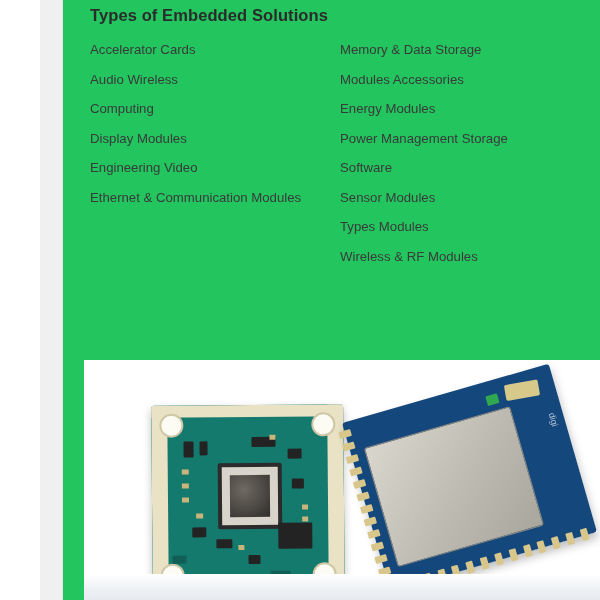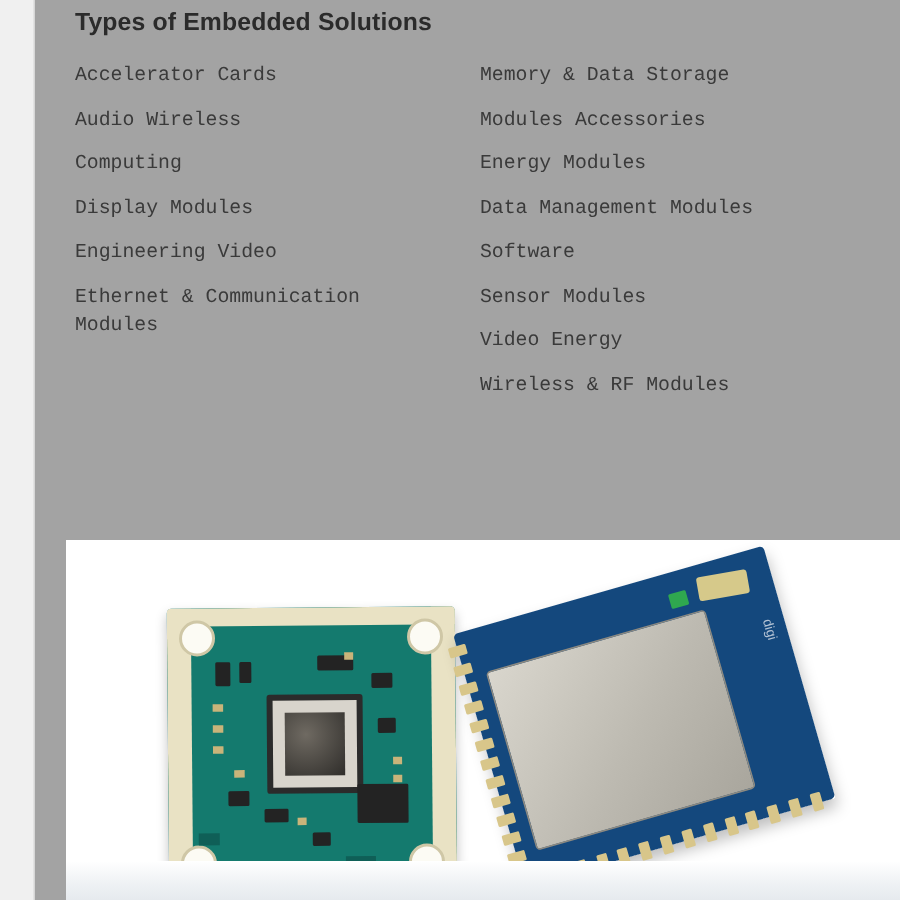--- a/index.html
+++ b/index.html
@@ -10,21 +10,22 @@
     width: 600px;
     height: 600px;
     background: #ffffff;
     font-family: "Liberation Sans", sans-serif;
     overflow: hidden;
     position: relative;
   }
   .page {
     position: absolute;
     inset: 0;
-    background: #a3a3a3;
+    background: #22c55e;
+    margin-left: 40px;
   }
   
   .gutter {
     position: absolute;
     left: 0;
     top: 0;
     width: 22px;
     height: 600px;
     background: #f0f0f0;
     border-right: 1px solid #e3e3e3;
@@ -58,21 +59,20 @@
   .col.right { width: 270px; }
   .link {
     color: #3a3a3a;
     font-size: 13.2px;
     line-height: 19px;
     margin-bottom: 10.5px;
     text-decoration: none;
     display: block;
     max-width: 215px;
     cursor: pointer;
-    font-family: Liberation Mono, monospace;
   }
 
   
   .images {
     position: absolute;
     left: 22px;
     right: 0;
     top: 360px;
     bottom: 0;
     background: #ffffff;
@@ -230,24 +230,24 @@
         <a class="link">Computing</a>
         <a class="link">Display Modules</a>
         <a class="link">Engineering Video</a>
         <a class="link">Ethernet &amp; Communication Modules</a>
       </div>
 
       <div class="col right">
         <a class="link">Memory &amp; Data Storage</a>
         <a class="link">Modules Accessories</a>
         <a class="link">Energy Modules</a>
-        <a class="link">Data Management Modules</a>
+        <a class="link">Power Management Storage</a>
         <a class="link">Software</a>
         <a class="link">Sensor Modules</a>
-        <a class="link">Video Energy</a>
+        <a class="link">Types Modules</a>
         <a class="link">Wireless &amp; RF Modules</a>
       </div>
 
     </div>
 
     <div class="images">
 
       <div class="board1">
         <div class="b1-edge l"></div>
         <div class="b1-edge r"></div>

